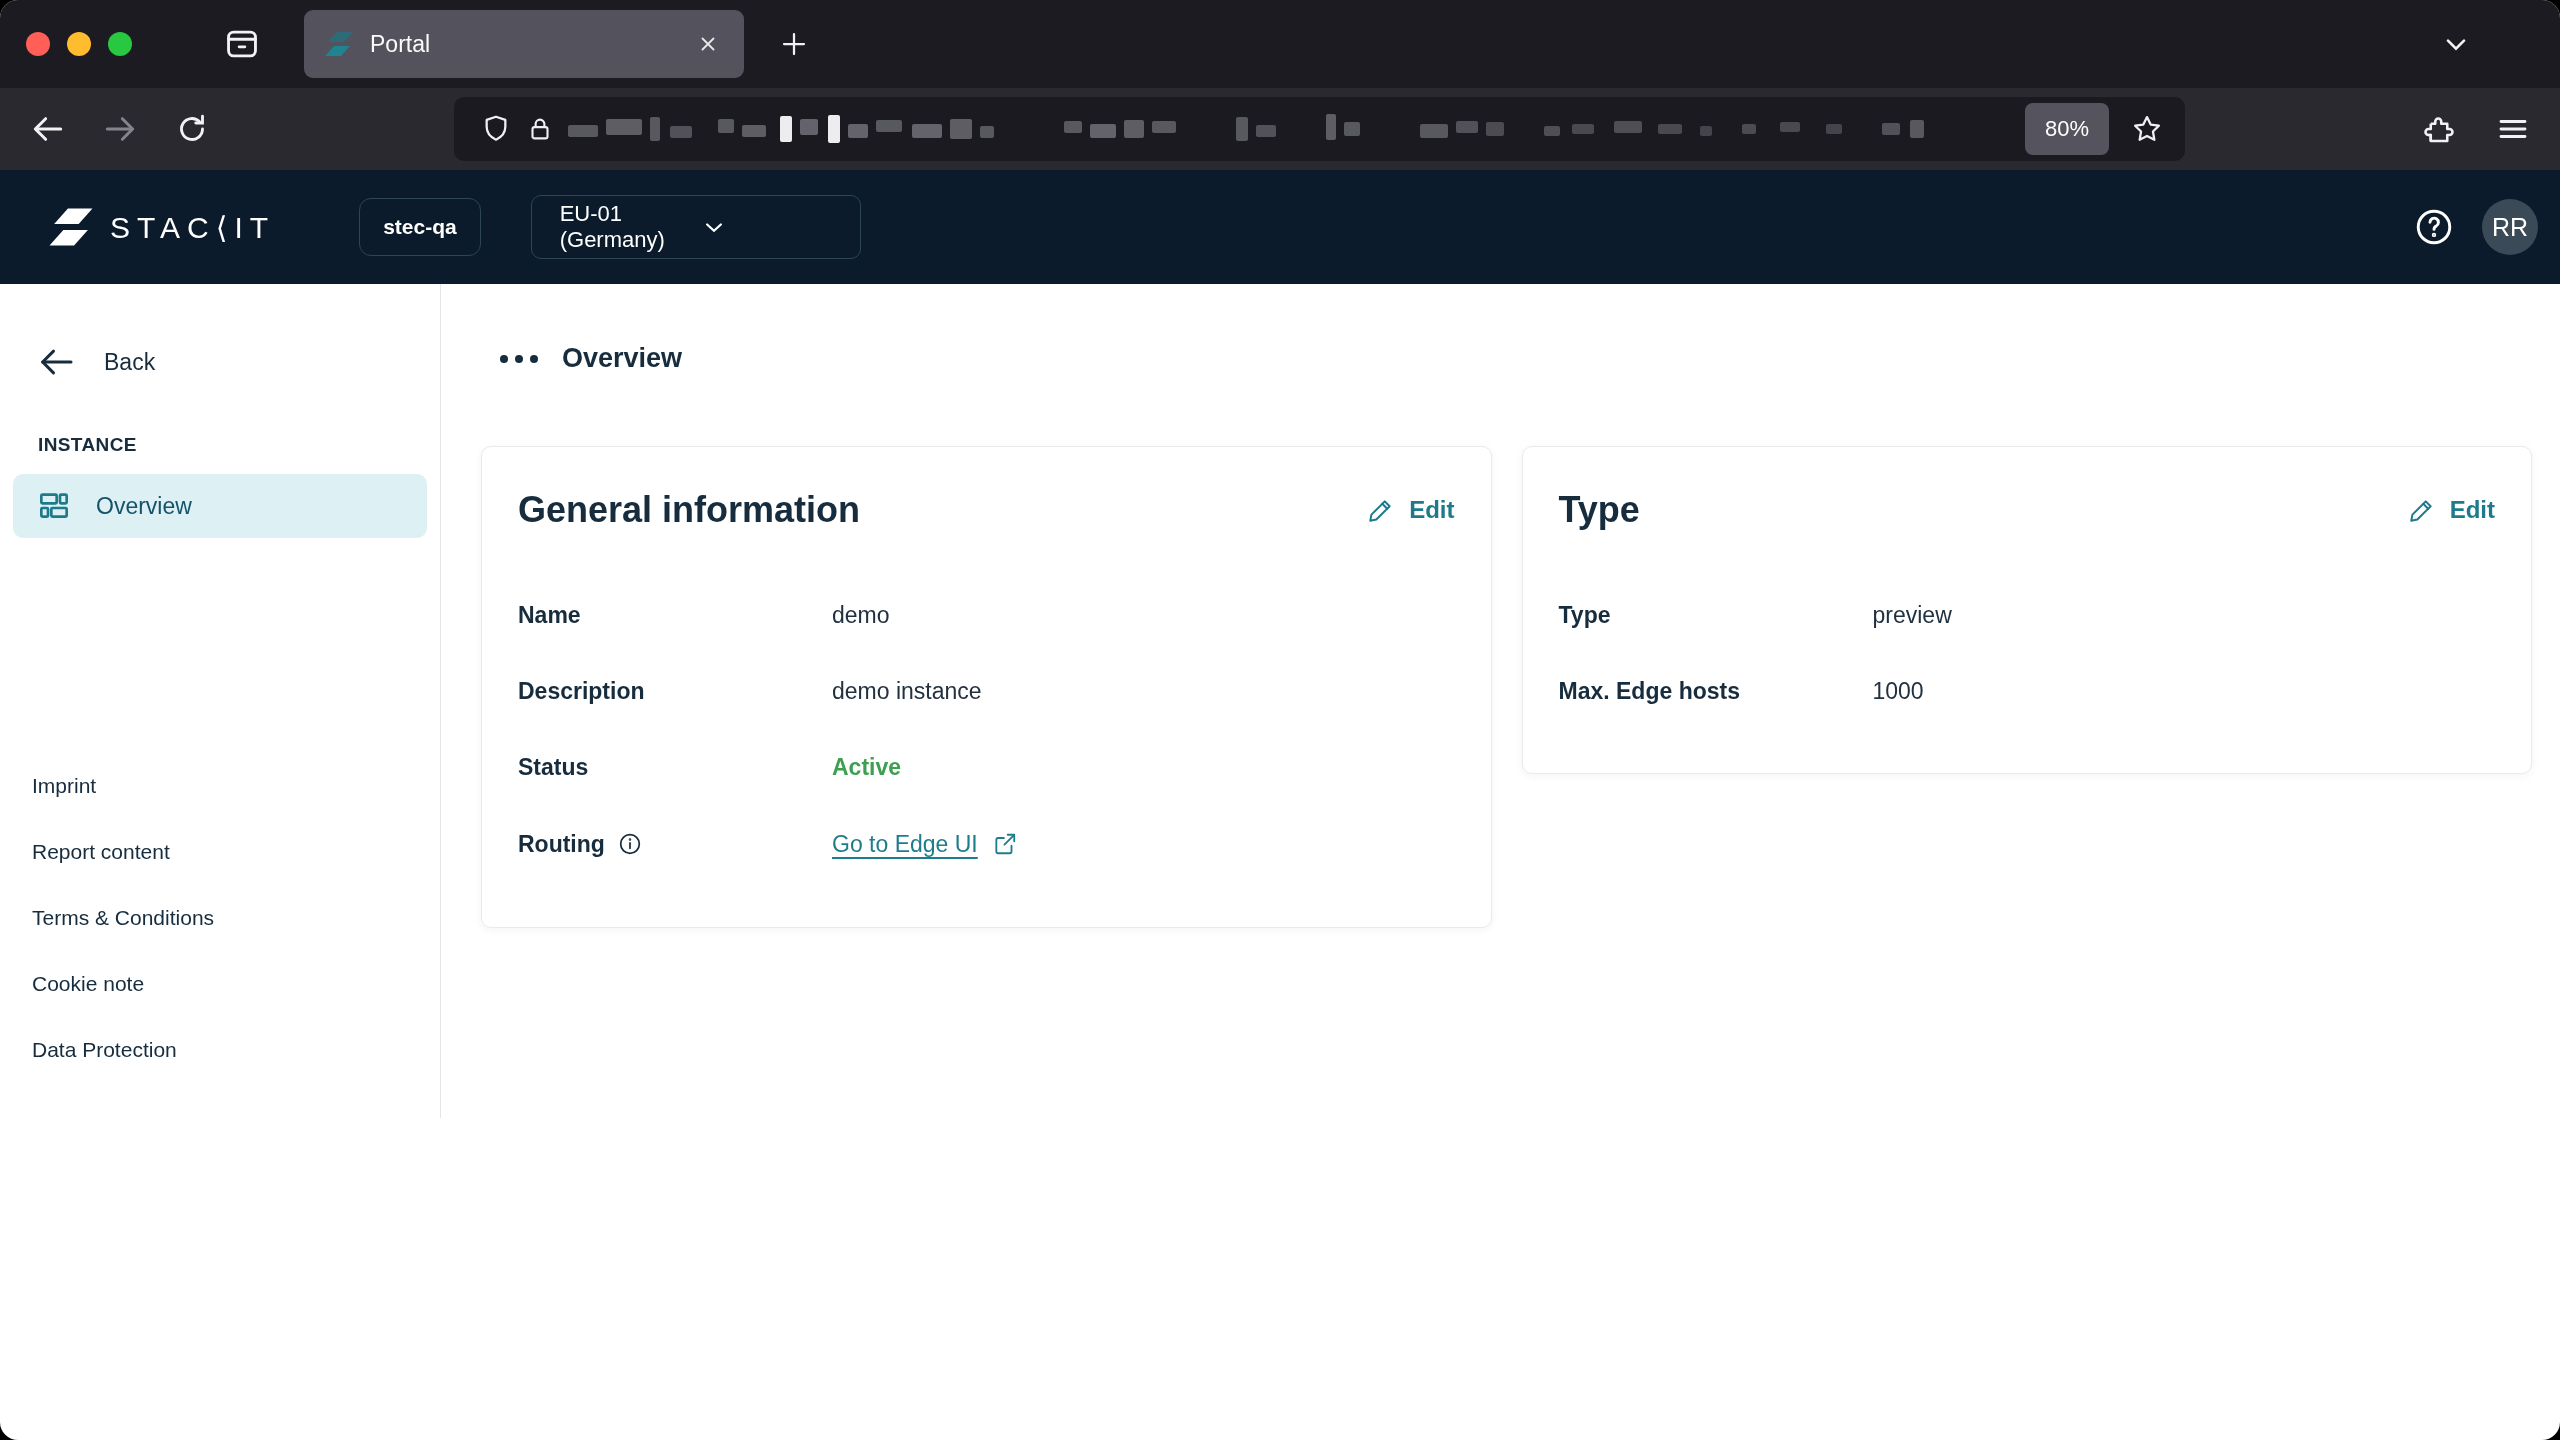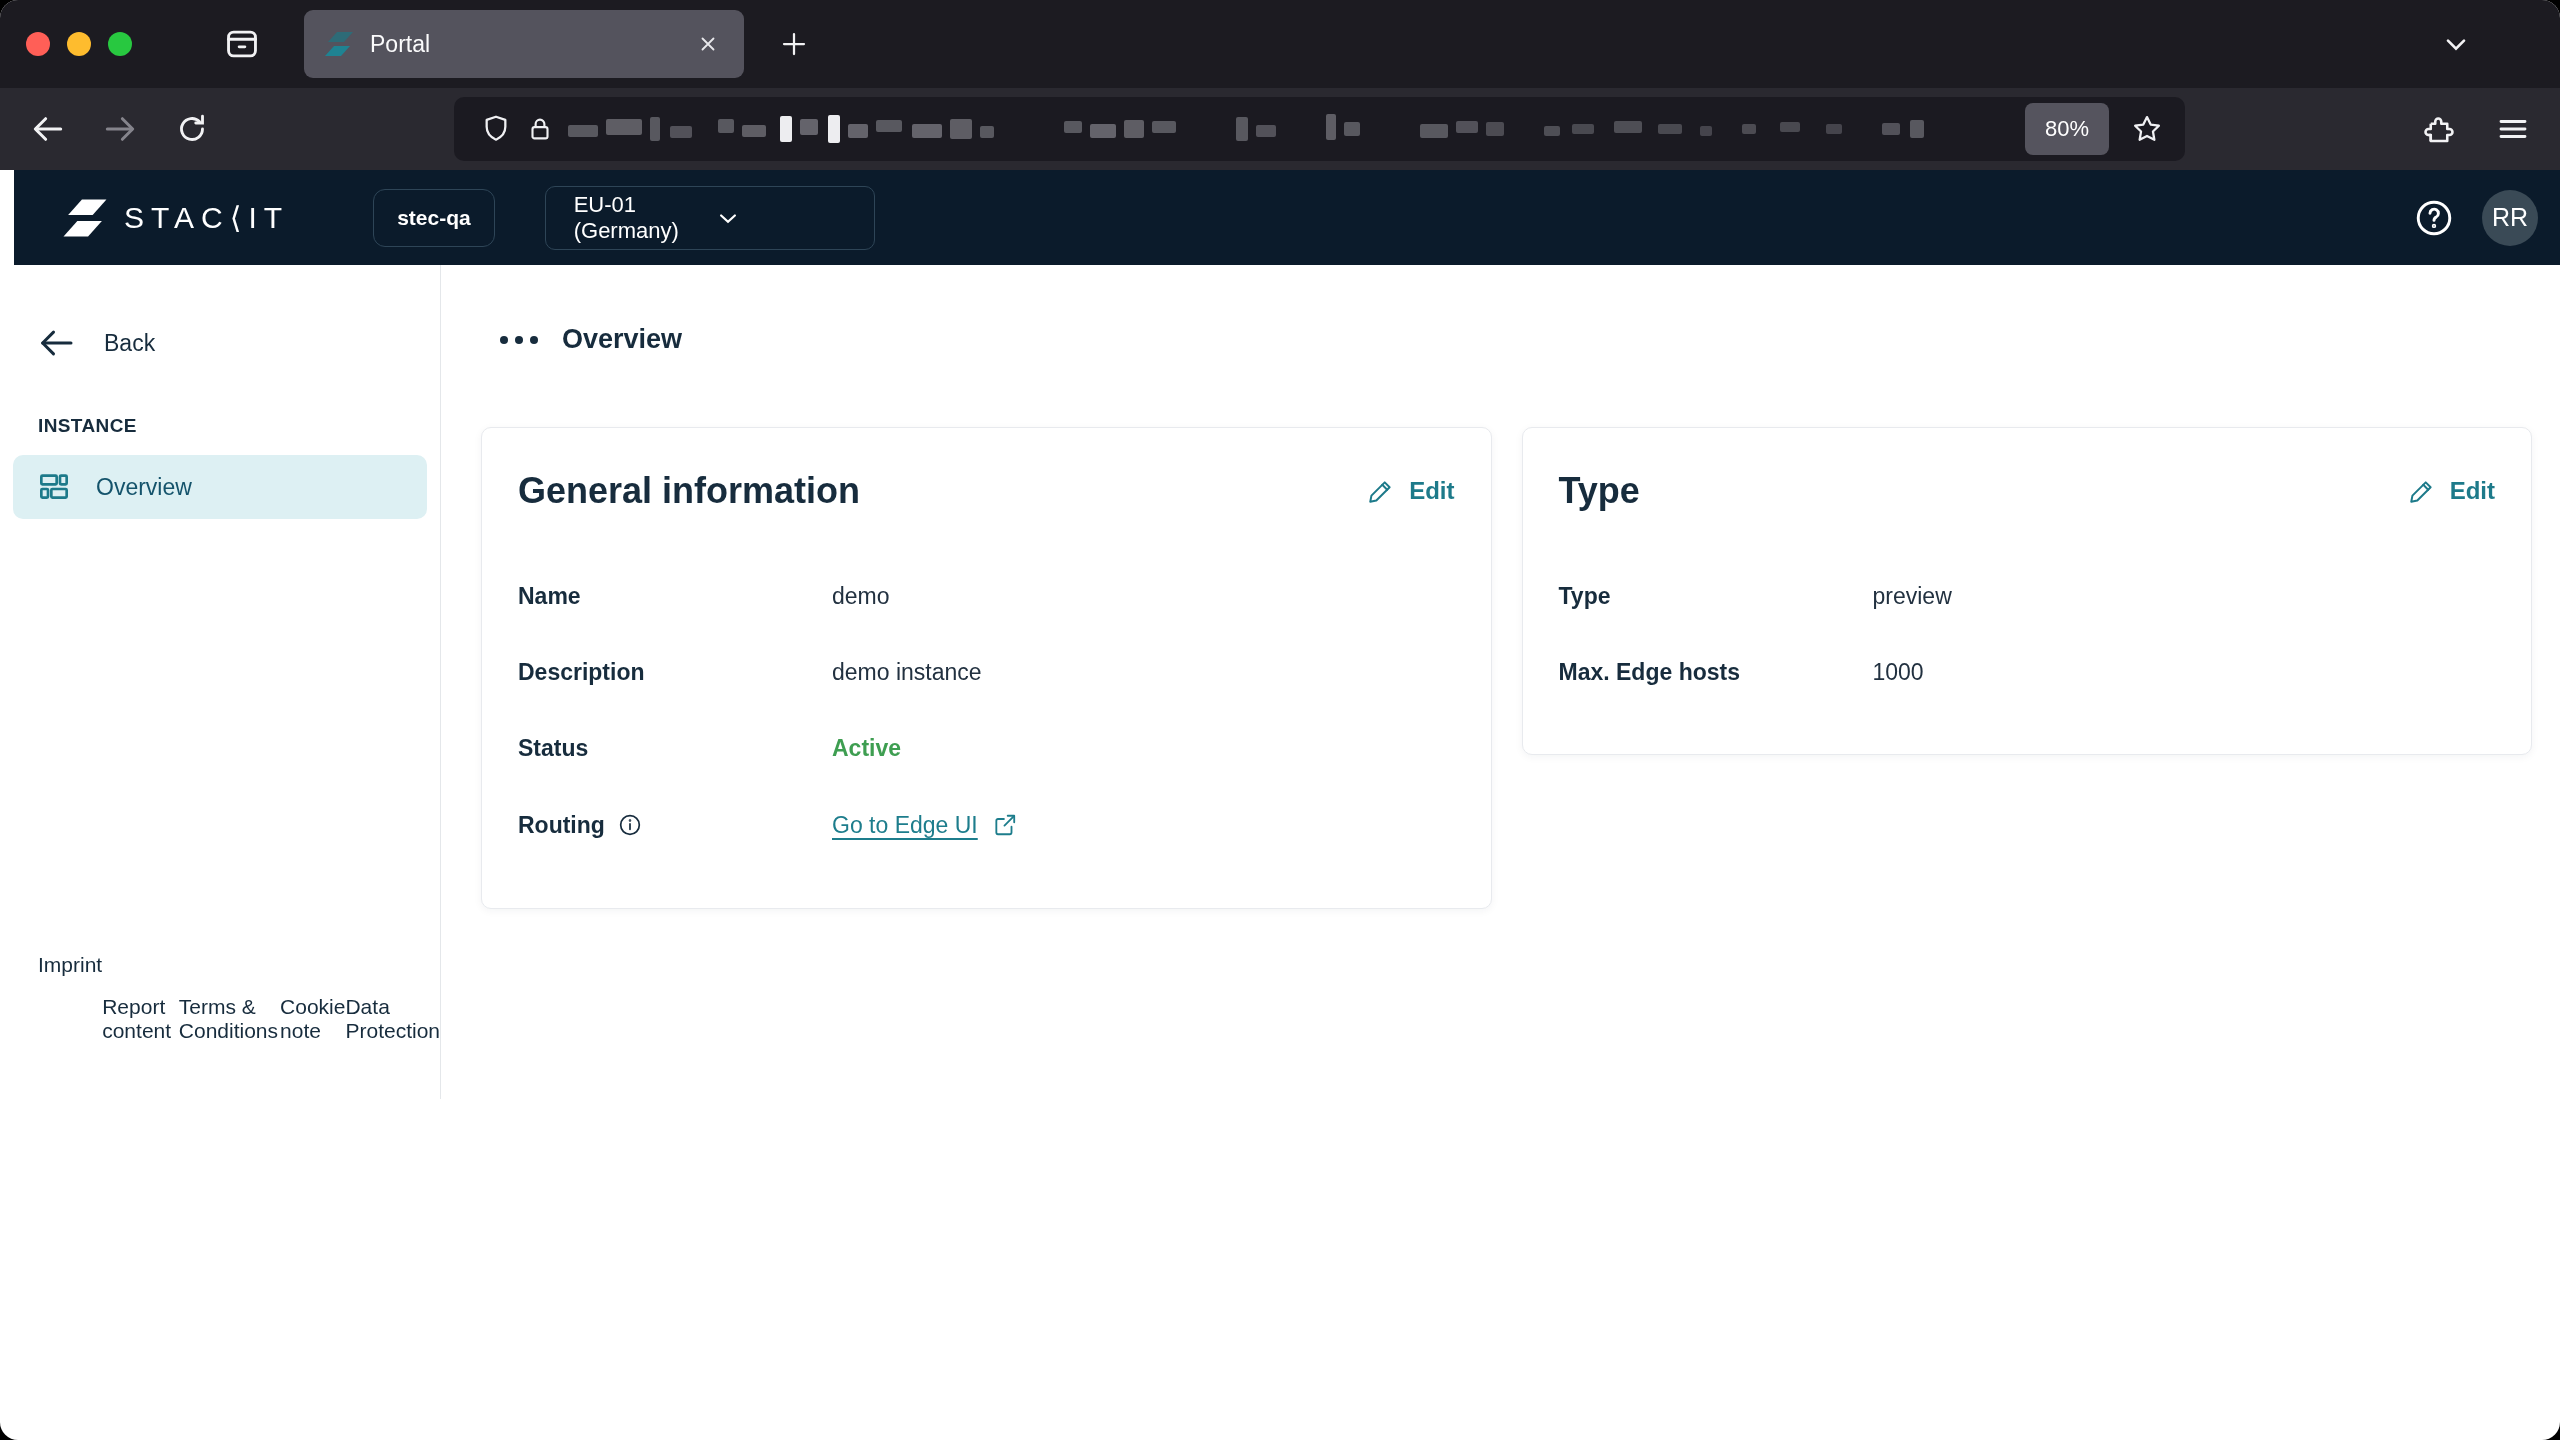--- a/index.html
+++ b/index.html
@@ -27,38 +27,38 @@
   .nav-btn.disabled { color:#85848c; }
   .urlbar { flex:1; height:64px; margin-left:240px; margin-right:232px; background:#1b1a21; border-radius:10px; display:flex; align-items:center; padding:0 16px 0 20px; overflow:hidden; }
   .urlbar .sec { width:44px; height:44px; color:#f0f0f3; }
   .redacted { flex:1; height:100%; display:flex; align-items:center; overflow:hidden; margin-left:6px; }
   .redacted i { display:block; flex:none; border-radius:2px; }
   .zoom-badge { flex:none; background:#55545e; color:#fff; font-size:22px; border:none; border-radius:8px; height:52px; padding:0 20px; display:flex; align-items:center; cursor:pointer; margin-right:16px; }
   .puzzle,.menu { width:44px; height:44px; }
   .menu { margin-left:30px; }
 
   
-  .appheader { height:95px; background:#0b1b2b; display:flex; align-items:center; padding:0 22px 0 48px;margin-left:14px; }
+  .appheader { height:114px; background:#0b1b2b; display:flex; align-items:center; padding:0 22px 0 48px; }
   .brand { display:flex; align-items:center; gap:16px; color:#fff; }
   .wordmark { font-size:30px; letter-spacing:7px; color:#fff; font-weight:400; }
   .proj-pill { margin-left:84px; height:58px; padding:0 23px; display:flex; align-items:center; border:1px solid #2e4557; border-radius:12px; color:#fff; font-size:21px; font-weight:700; background:none; cursor:pointer; }
   .region { margin-left:50px; width:330px; height:64px; border:1px solid #2e4557; border-radius:10px; display:flex; align-items:center; padding:0 22px 0 28px; color:#fff; font-size:22px; background:none; cursor:pointer; }
   .region span { flex:1; text-align:left; }
   .hdr-spacer { flex:1; }
   .help-btn { width:46px; height:46px; border:none; background:none; color:#fff; cursor:pointer; }
   .avatar { width:56px; height:56px; margin-left:24px; border-radius:50%; background:#3a4a56; color:#fff; font-size:25px; display:flex; align-items:center; justify-content:center; border:none; cursor:pointer; }
 
   
   .pagebody { display:flex; height:834px; background:#fff; }
   .sidebar { width:441px; flex:none; border-right:1px solid #e4e7ea; position:relative; }
   .back-row { display:flex; align-items:center; gap:28px; margin:58px 0 0 36px; background:none; border:none; cursor:pointer; color:#172c3d; font-size:23px; }
   .side-section { margin:52px 0 0 38px; font-size:19px; font-weight:700; letter-spacing:.4px; color:#172c3d; }
   .side-item { margin:18px 13px 0 13px; height:64px; border-radius:10px; display:flex; align-items:center; padding-left:25px; gap:26px; cursor:pointer; font-size:23px; color:#14536b; }
   .side-item.selected { background:#ddf0f3; }
-  .side-footer { position:absolute; left:38px; bottom:56px; display:flex; flex-direction:row; }
+  .side-footer { position:absolute; left:32px; bottom:56px; display:flex; flex-direction:column; }
   .foot-link { font-size:21px; color:#172c3d; text-decoration:none; cursor:pointer; }
   .foot-link + .foot-link { margin-top:42px; }
 
   .main { flex:1; padding:59px 28px 0 40px; }
   .page-head { display:flex; align-items:center; gap:24px; margin-left:19px; }
   .dots { display:flex; gap:7px; background:none; border:none; cursor:pointer; padding:4px 0; }
   .dots i { width:8px; height:8px; border-radius:50%; background:#172c3d; display:block; }
   .page-title { font-size:27px; font-weight:700; color:#172c3d; }
 
   .cards { display:flex; gap:30px; margin-top:72px; align-items:flex-start; }

